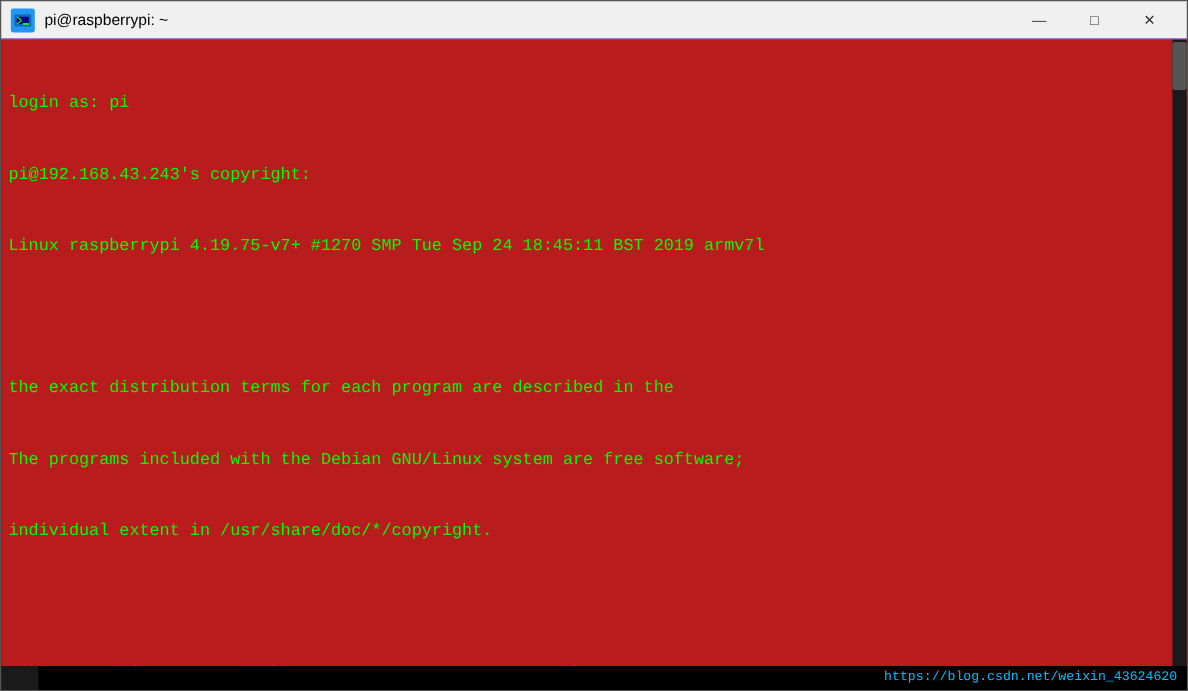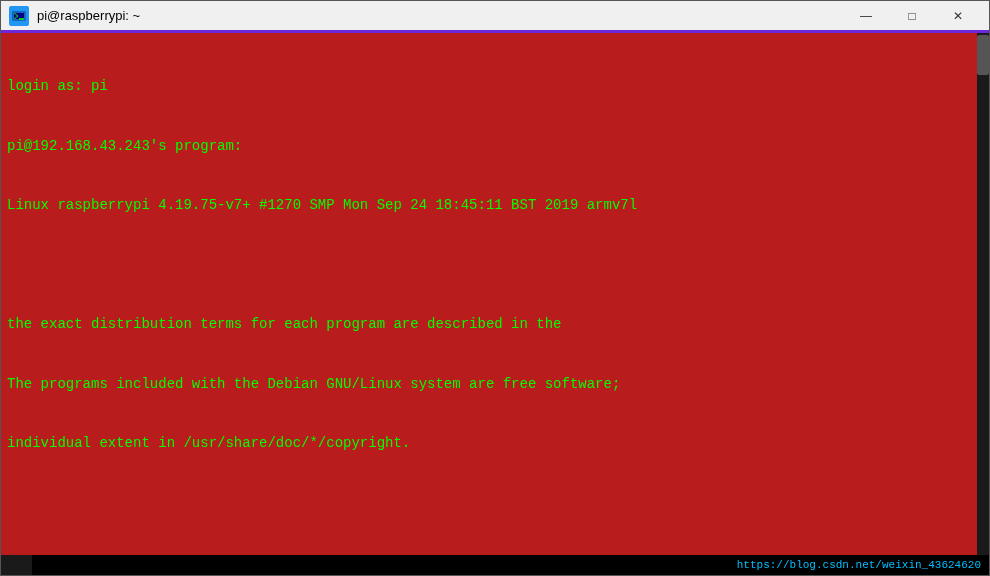--- a/index.html
+++ b/index.html
@@ -20,21 +20,21 @@
       border: 1px solid #555;
     }
 
     .titlebar {
       background: #f0f0f0;
       height: 32px;
       display: flex;
       align-items: center;
       padding: 0 8px;
       flex-shrink: 0;
-      border-bottom: 3px solid #6d28d9;
+      border-bottom: 1px solid #6d28d9;
       justify-content: space-between;
     }
 
     .titlebar-left {
       display: flex;
       align-items: center;
       gap: 8px;
     }
 
     .titlebar-icon {
@@ -150,22 +150,22 @@
     <div class="titlebar-controls">
       <button class="titlebar-btn">—</button>
       <button class="titlebar-btn">□</button>
       <button class="titlebar-btn close">✕</button>
     </div>
   </div>
 
   <div class="terminal">
     <div class="terminal-content">
       <span class="line green">login as: pi</span>
-      <span class="line green">pi@192.168.43.243's program:</span>
-      <span class="line green">Linux raspberrypi 4.19.75-v7+ #1270 SMP Mon Sep 24 18:45:11 BST 2019 armv7l</span>
+      <span class="line green">pi@192.168.43.243's copyright:</span>
+      <span class="line green">Linux raspberrypi 4.19.75-v7+ #1270 SMP Tue Sep 24 18:45:11 BST 2019 armv7l</span>
       <span class="line"> </span>
       <span class="line green">the exact distribution terms for each program are described in the</span>
       <span class="line green">The programs included with the Debian GNU/Linux system are free software;</span>
       <span class="line green">individual extent in /usr/share/doc/*/copyright.</span>
       <span class="line"> </span>
       <span class="line green">Debian GNU/Linux comes with ABSOLUTELY NO WARRANTY, to the extent</span>
       
       
       
       

